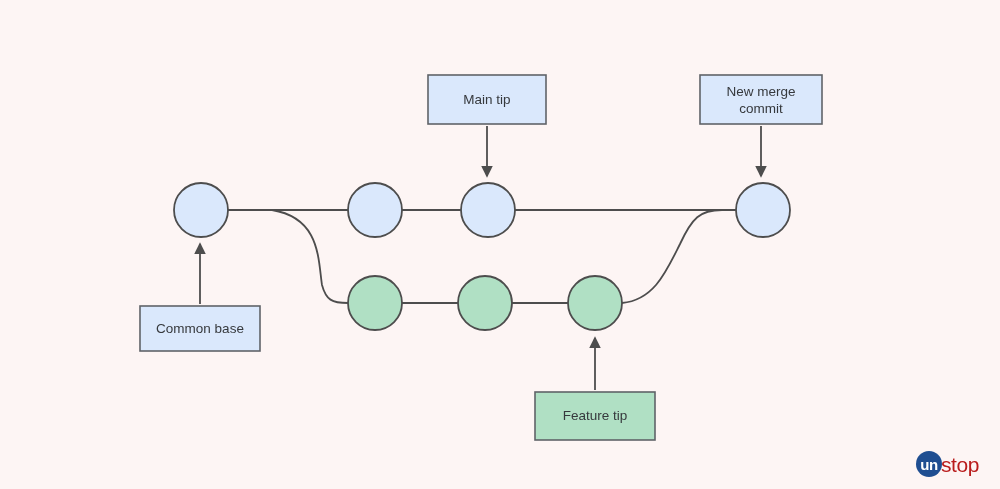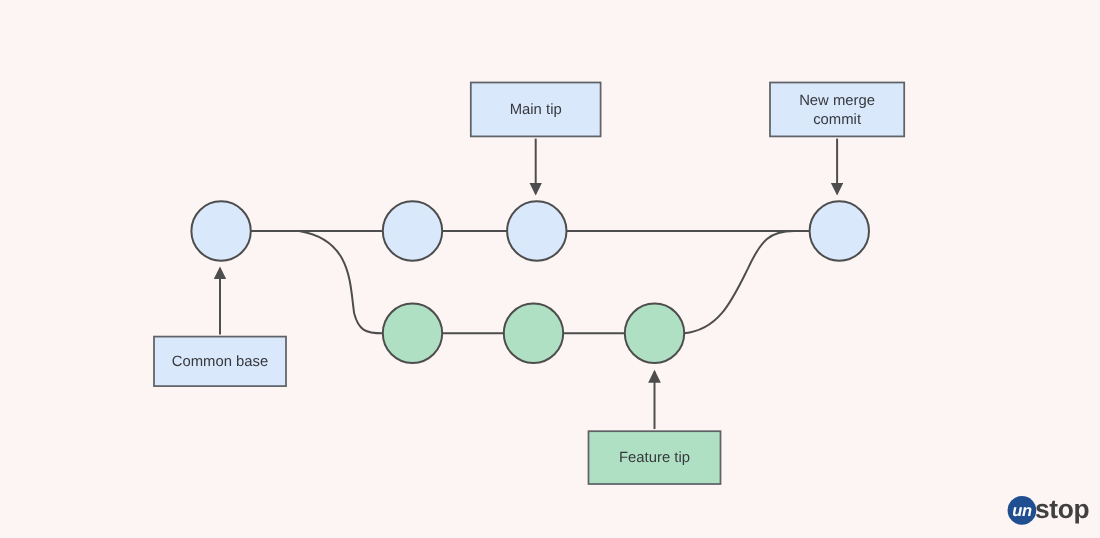--- a/index.html
+++ b/index.html
@@ -52,27 +52,26 @@
     border-radius: 50%;
     background: #1f4e91;
     color: #ffffff;
     font-family: "Liberation Sans", sans-serif;
     font-size: 15px;
     font-weight: bold;
     display: flex;
     align-items: center;
     justify-content: center;
     letter-spacing: -0.5px;
-    font-style: italic;
   }
   .logo-text {
     font-family: "Liberation Sans", sans-serif;
-    font-size: 24px;
-    font-weight: bold;
-    color: #404040;
+    font-size: 21px;
+    font-weight: normal;
+    color: #b91c1c;
     margin-left: -1px;
     letter-spacing: -0.4px;
     line-height: 1;
   }
 </style>
 </head>
 <body style="background: rgb(253, 245, 244);">
 
 <div id="diagram-root">
 

